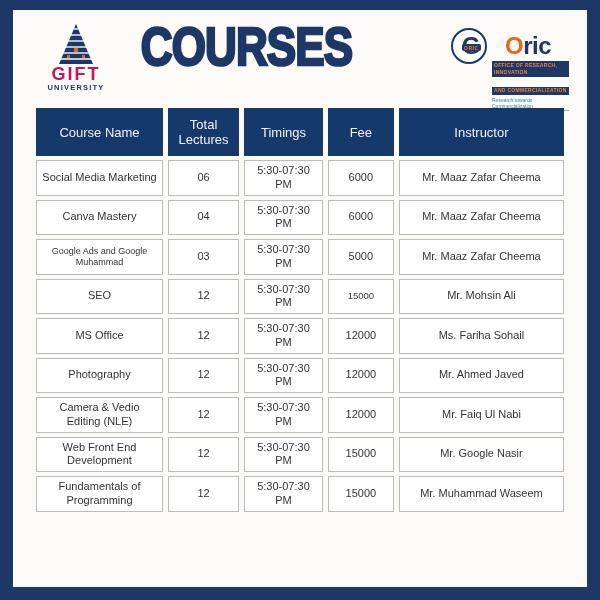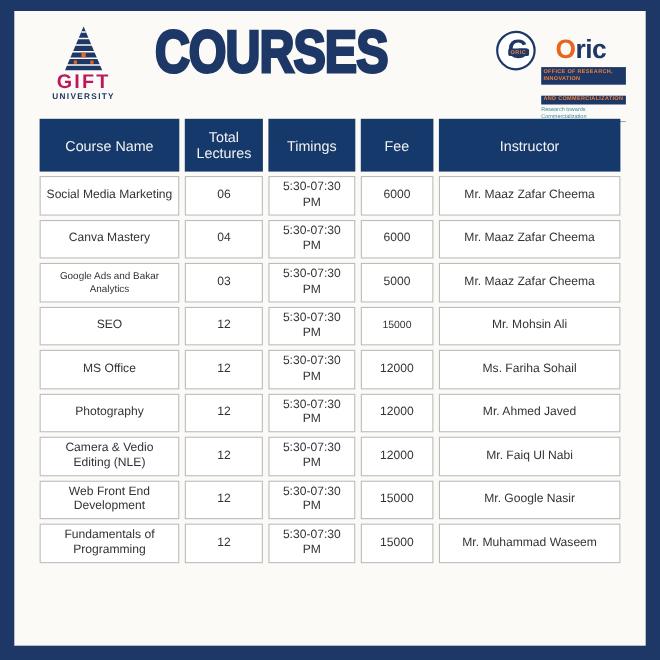--- a/index.html
+++ b/index.html
@@ -184,21 +184,21 @@
 
   <tr>
     <td>Canva Mastery</td>
     <td>04</td>
     <td>5:30-07:30 PM</td>
     <td>6000</td>
     <td>Mr. Maaz Zafar Cheema</td>
   </tr>
 
   <tr>
-    <td class="sm">Google Ads and Bakar Analytics</td>
+    <td class="sm">Google Ads and Google Muhammad</td>
     <td>03</td>
     <td>5:30-07:30 PM</td>
     <td>5000</td>
     <td>Mr. Maaz Zafar Cheema</td>
   </tr>
 
   <tr>
     <td>SEO</td>
     <td>12</td>
     <td>5:30-07:30 PM</td>

